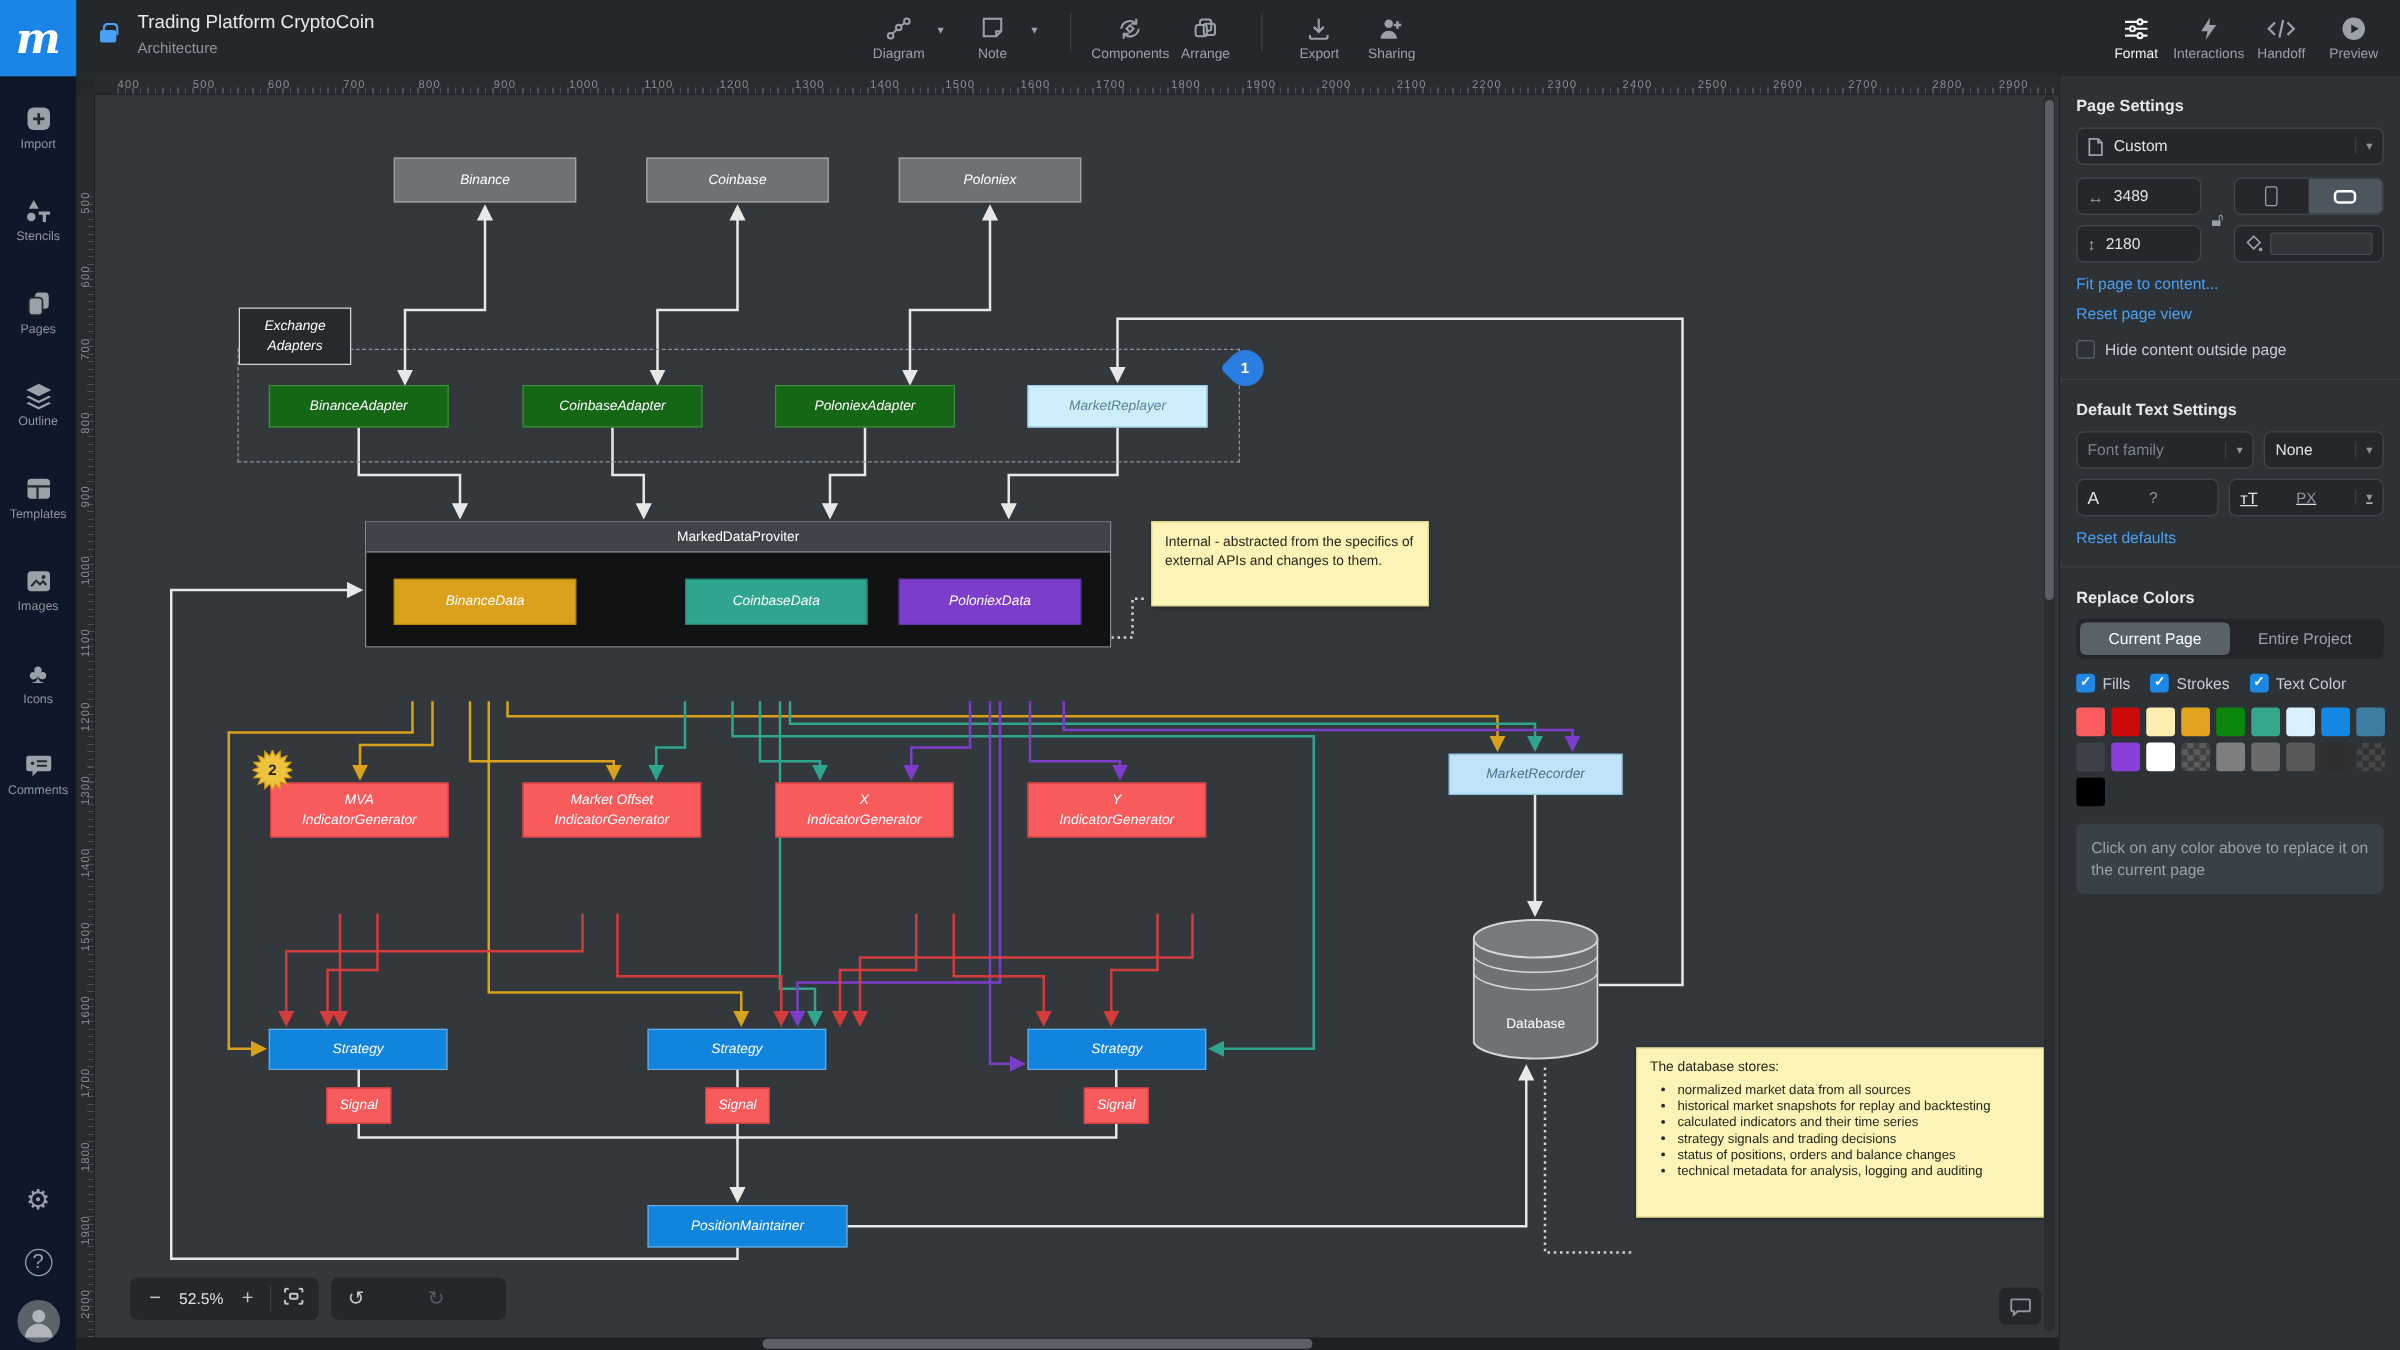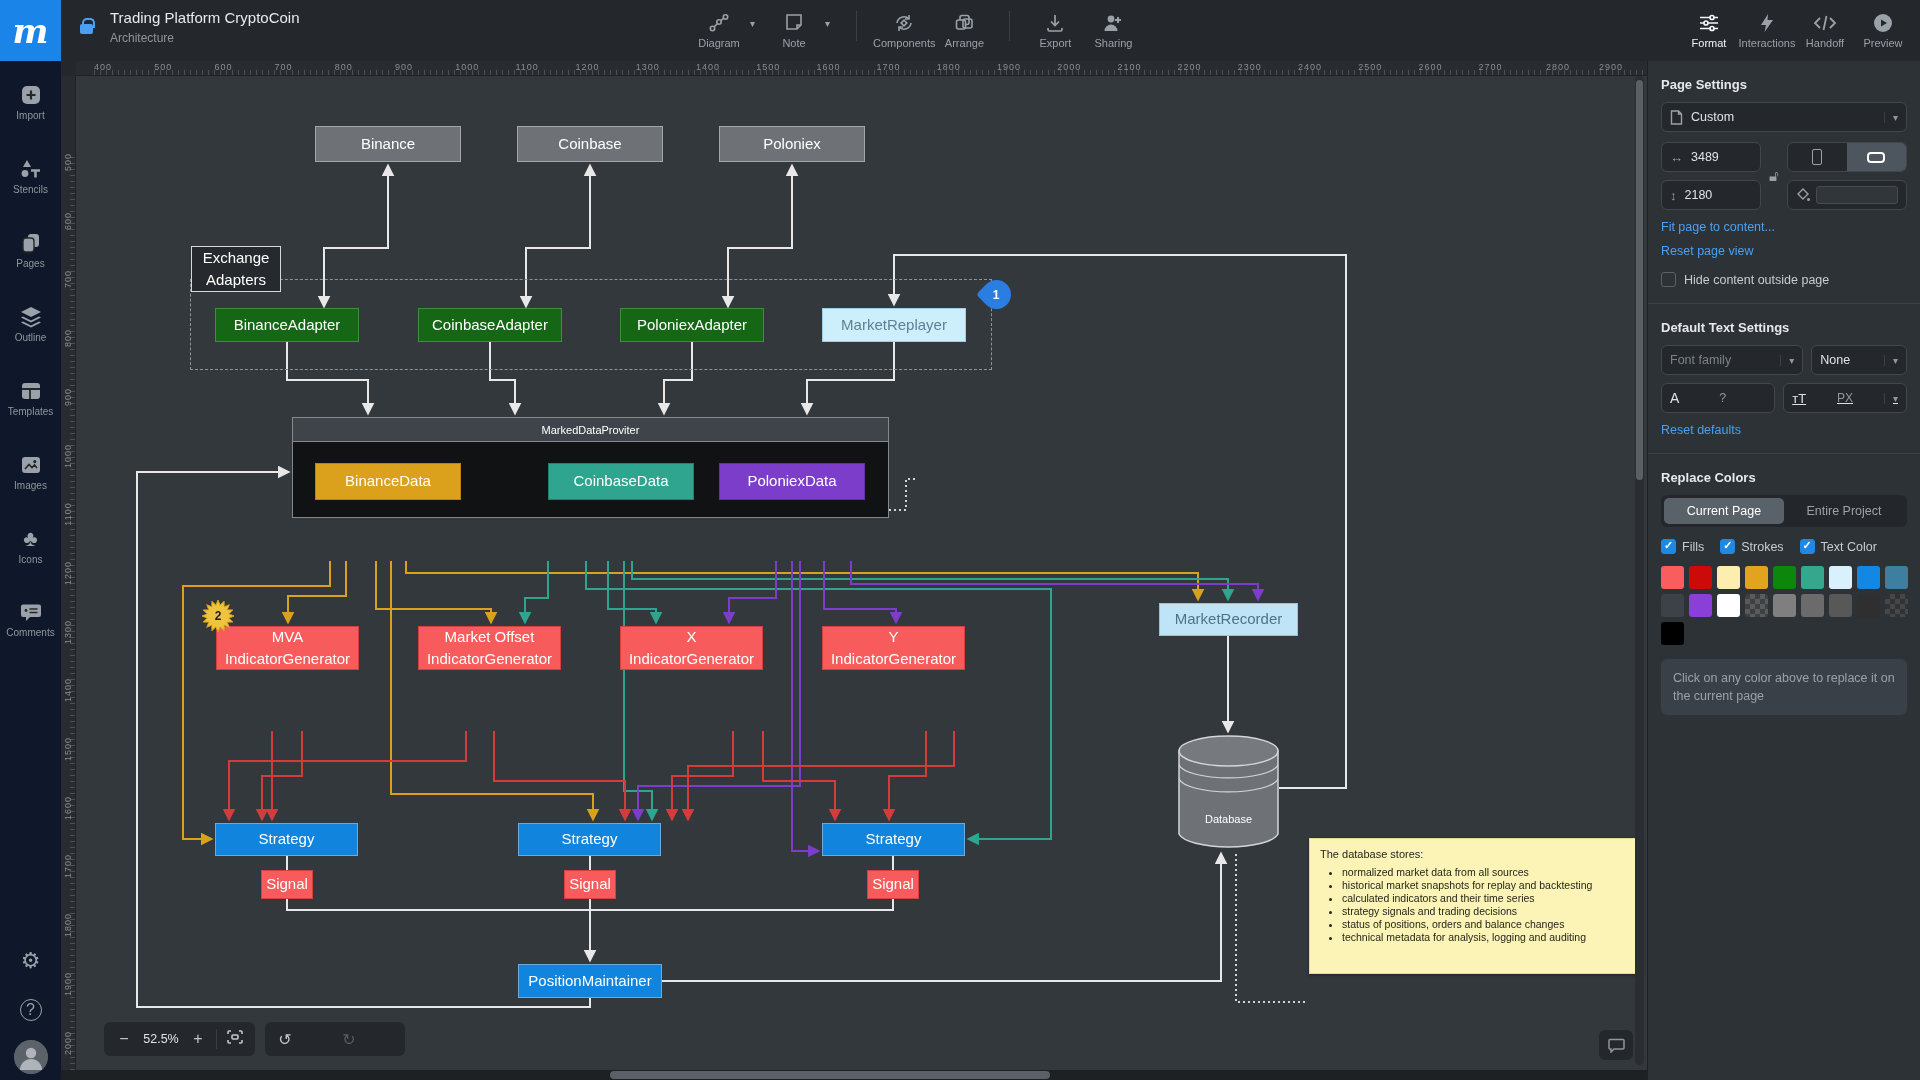--- a/index.html
+++ b/index.html
@@ -49,21 +49,21 @@
   .ruler-v .ticks { position:absolute; top:81px; bottom:0; right:0; width:5px;
     background:repeating-linear-gradient(to bottom,#4a5056 0 1px,transparent 1px 6px); }
   .ruler-v span { position:absolute; left:-8px; font-size:9px; color:#878e94; letter-spacing:1px;
     transform:rotate(-90deg); width:30px; text-align:center; }
   .ruler-corner { position:absolute; left:0; top:0; width:15px; height:15px; background:#24282c; }
 
   #diagram { position:absolute; left:15px; top:15px; width:1571px; height:1004px; }
   #wires { position:absolute; left:0; top:0; }
 
   .node { position:absolute; display:flex; flex-direction:column; align-items:center; justify-content:center;
-    font-size:15px; text-align:center; line-height:1.5; cursor:pointer; }
+    font-size:11px; text-align:center; line-height:1.5; cursor:pointer;font-style:italic; }
   .n-gray      { background:#6e7276; border:1px solid #a2a6aa; color:#fff; }
   .n-darklabel { background:#26292d; border:1px solid #d6d9db; color:#fff; }
   .n-green     { background:#156615; border:1px solid #3f8e3f; color:#fff; }
   .n-lightblue { background:#cdeefb; border:1px solid #9fcde4; color:#5f8196; }
   .n-lightblue2{ background:#bfe4f7; border:1px solid #8fc3de; color:#4e7389; }
   .n-amber     { background:#dba11c; border:1px solid #b8860f; color:#fff; }
   .n-teal      { background:#2fa48e; border:1px solid #22806e; color:#fff; }
   .n-purple    { background:#7c3dcb; border:1px solid #6330a5; color:#fff; }
   .n-red       { background:#f75b5b; border:1px solid #d44040; color:#fff; }
   .n-blue      { background:#1184dd; border:1px solid #69abdf; color:#fff; }
@@ -533,28 +533,31 @@
       </div>
       <div class="node n-red" style="left: 185px; top: 794px; width: 52px; height: 29px;">
         <div>Signal</div>
       </div>
       <div class="node n-red" style="left: 488px; top: 794px; width: 52px; height: 29px;">
         <div>Signal</div>
       </div>
       <div class="node n-red" style="left: 791px; top: 794px; width: 52px; height: 29px;">
         <div>Signal</div>
       </div>
-      <div class="node n-blue" style="left: 442px; top: 888px; width: 144px; height: 34px;">
+      <div class="node n-blue" style="left: 442px; top: 888px; width: 160px; height: 34px;">
         <div>PositionMaintainer</div>
       </div>
       <div class="dbwrap" style="left: 1102px; top: 659px; width: 101px; height: 115px;"><svg width="101" height="115" viewBox="0 0 101 115">
   <path d="M1,16 a50,15 0 0 1 99,0 V99 a50,15 0 0 1 -99,0 z" fill="#6e7276" stroke="#d4d6d8" stroke-width="1.5"></path>
   <ellipse cx="50.5" cy="16" rx="49.5" ry="15" fill="#76797d" stroke="#d4d6d8" stroke-width="1.5"></ellipse>
   <path d="M1,30 a50,15 0 0 0 99,0 M1,44 a50,15 0 0 0 99,0" fill="none" stroke="#d4d6d8" stroke-width="1.2"></path>
 </svg><div class="dblabel" style="top:78px;">Database</div></div>
+      <div class="note" style="left: 845px; top: 341px; width: 222px; min-height: 68px;">
+        <div style="line-height:1.4;">Internal - abstracted from the specifics of external APIs and changes to them.</div>
+      </div>
       <div class="note" style="left: 1233px; top: 762px; width: 333px; min-height: 136px;">
         <div class="nt">The database stores:</div>
         <ul>
           <li>normalized market data from all sources</li>
           <li>historical market snapshots for replay and backtesting</li>
           <li>calculated indicators and their time series</li>
           <li>strategy signals and trading decisions</li>
           <li>status of positions, orders and balance changes</li>
           <li>technical metadata for analysis, logging and auditing</li>
         </ul>

